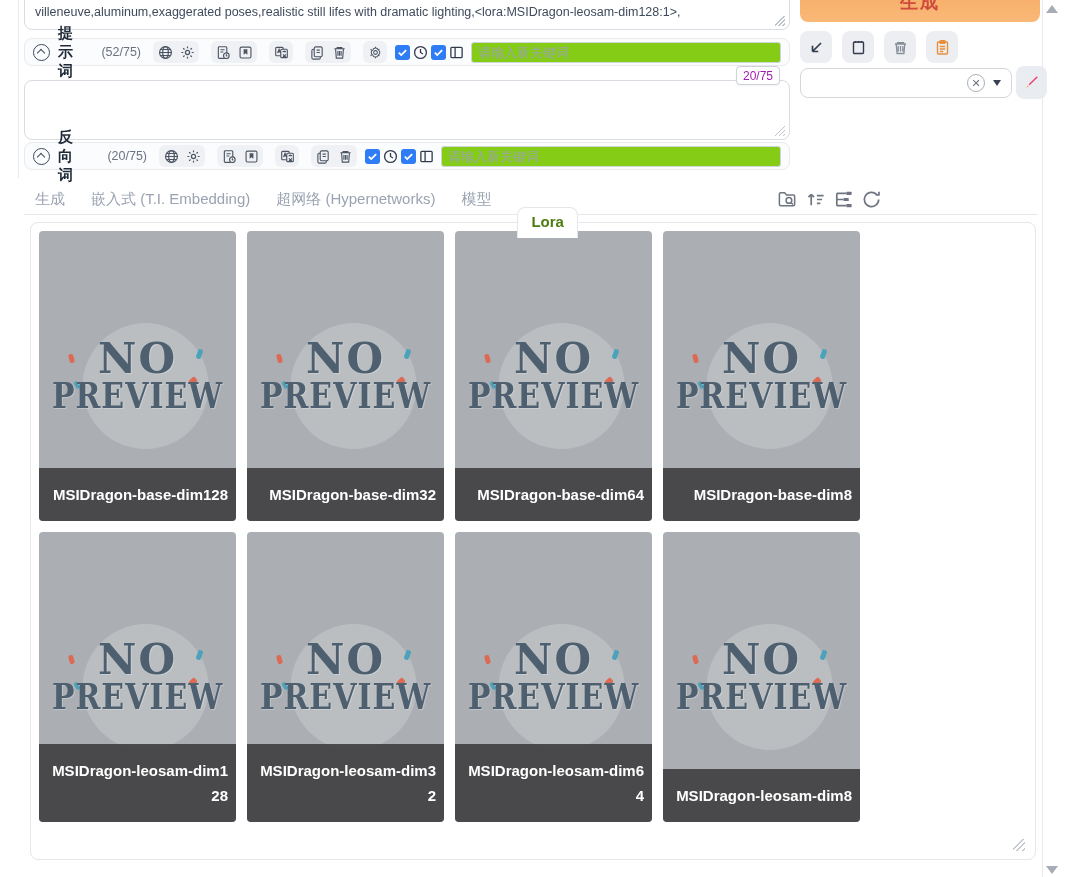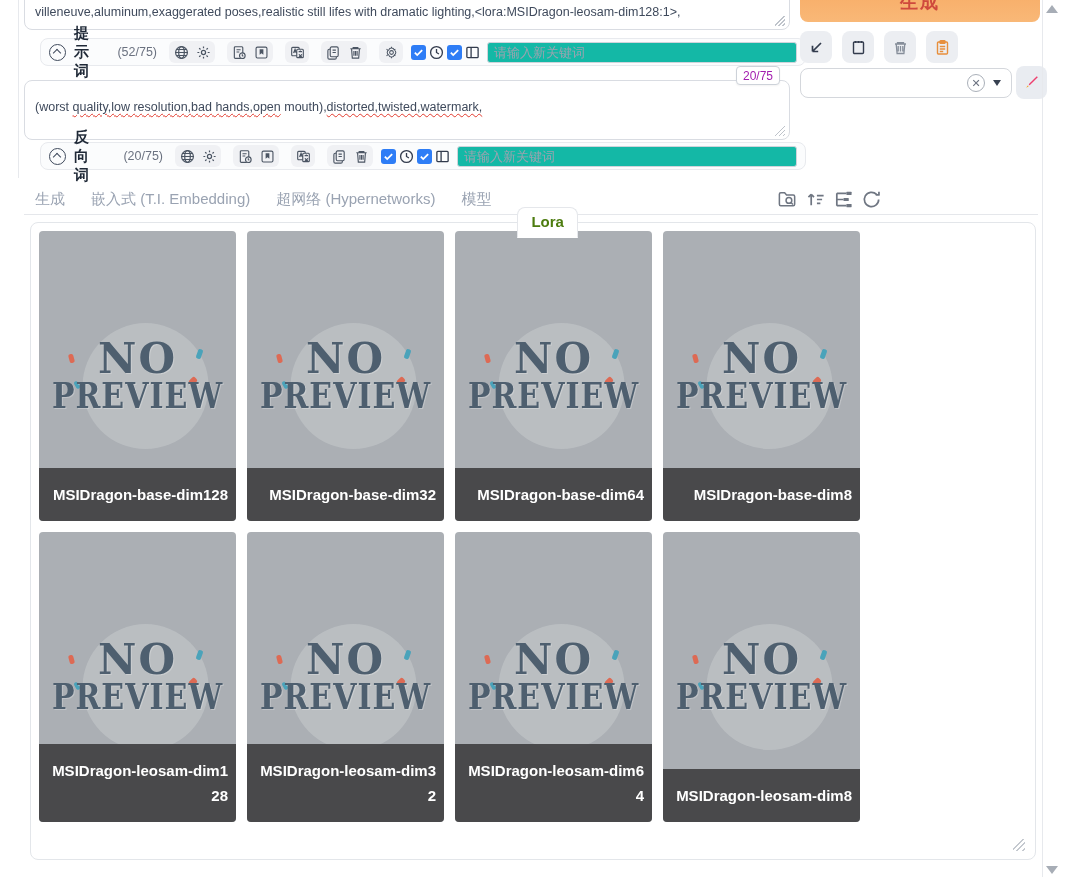--- a/index.html
+++ b/index.html
@@ -12,35 +12,35 @@
   .left-divider { left:18px; top:0; width:1px; height:178px; background:#e7e9ed; }
 
   
   .txtbox { left:24px; width:766px; background:#fff; border:1px solid #d9dce2; border-radius:8px; }
   .txtbox .txt { padding:3px 10px; font-size:12.5px; color:#3f4a5c; line-height:16px; word-break:break-all; }
   .grip { position:absolute; right:4px; bottom:3px; width:10px; height:10px; opacity:.55;
     background:linear-gradient(135deg, transparent 0 45%, #8a93a0 45% 52%, transparent 52% 65%, #8a93a0 65% 72%, transparent 72% 85%, #8a93a0 85% 92%, transparent 92%); }
   .wavy { text-decoration:underline; text-decoration-style:wavy; text-decoration-color:#e23b2e; text-decoration-thickness:1px; text-underline-offset:2px; }
 
   
-  .lblrow { left:40px; width:766px; height:28px; background:#fbfcfd; border:1px solid #e8eaee; border-radius:8px;
+  .lblrow { left:24px; width:766px; height:28px; background:#fbfcfd; border:1px solid #e8eaee; border-radius:8px;
     display:flex; align-items:center; padding:0 8px; gap:8px; }
   .collapse { width:17px; height:17px; border:1.6px solid #3f4a5c; border-radius:50%; position:relative; flex:0 0 auto; }
   .collapse::after { content:""; position:absolute; left:4px; top:5.5px; width:5px; height:5px;
     border-left:1.6px solid #3f4a5c; border-top:1.6px solid #3f4a5c; transform:rotate(45deg); }
   .rowtitle { font-size:15px; font-weight:bold; color:#1f2937; }
   .rowcount { font-size:12.5px; color:#6b7280; margin-left:14px; }
   .icogrp { background:#f0f1f4; border-radius:6px; height:22px; display:flex; align-items:center; padding:0 4px; gap:6px; margin-left:4px; }
   .ico { width:16px; height:16px; display:inline-flex; align-items:center; justify-content:center; color:#4b5563; cursor:pointer; }
   .ico svg { width:15px; height:15px; }
   .chkrow { display:flex; align-items:center; gap:3px; margin-left:auto; }
   .chk { width:15px; height:15px; background:#2e7df6; border-radius:3px; display:inline-flex; align-items:center; justify-content:center; }
   .chk svg { width:11px; height:11px; }
   .clock-ic, .panel-ic { width:15px; height:15px; color:#323b4d; }
-  .kwinput { height:21px; border:1px solid #cfd4db; border-radius:3px; font-size:13px; padding:0 6px; color:#374151; background:#14b8a6; }
+  .kwinput { height:21px; border:1px solid #cfd4db; border-radius:3px; font-size:13px; padding:0 6px; color:#374151; background:#84cc16; }
   .kwinput::placeholder { color:#9ca3af; }
 
   
   .badge { left:736px; top:66px; width:44px; height:19px; background:#fff; border:1px solid #cdd2d9; border-radius:4px;
     font-size:12px; color:#a21caf; display:flex; align-items:center; justify-content:center; z-index:5; box-shadow:0 1px 2px rgba(0,0,0,.05); }
 
   
   .tabline { left:24px; top:214px; width:1014px; height:1px; background:#e5e7eb; }
   .tabs { left:35px; top:183px; height:32px; display:flex; align-items:center; gap:26px; }
   .tab { font-size:15px; color:#9aa3b2; cursor:pointer; white-space:nowrap; }
@@ -193,21 +193,20 @@
             <path d="M6.5 2.5v11"></path>
           </svg>
         </span>
       <input class="kwinput" style="width: 310px; margin-left: 4px;" placeholder="请输入新关键词">
     </span>
   </div>
 
   <div class="abs badge">20/75</div>
 
   <div class="abs txtbox" style="top:80px; height:60px;">
-    <div class="txt" style="padding-top:18px;"><span>(worst </span><span class="wavy">quality,low resolution,bad hands,open</span><span> mouth),</span><span class="wavy">distorted,twisted,watermark,</span></div>
     <div class="grip"></div>
   </div>
 
   <div class="abs lblrow" style="top:142px;">
     <span class="collapse"></span>
     <span class="rowtitle">反向词</span>
     <span class="rowcount">(20/75)</span>
     <span class="icogrp">
       <span class="ico">
           <svg viewBox="0 0 16 16" fill="none" stroke="currentColor" stroke-width="1.3">

